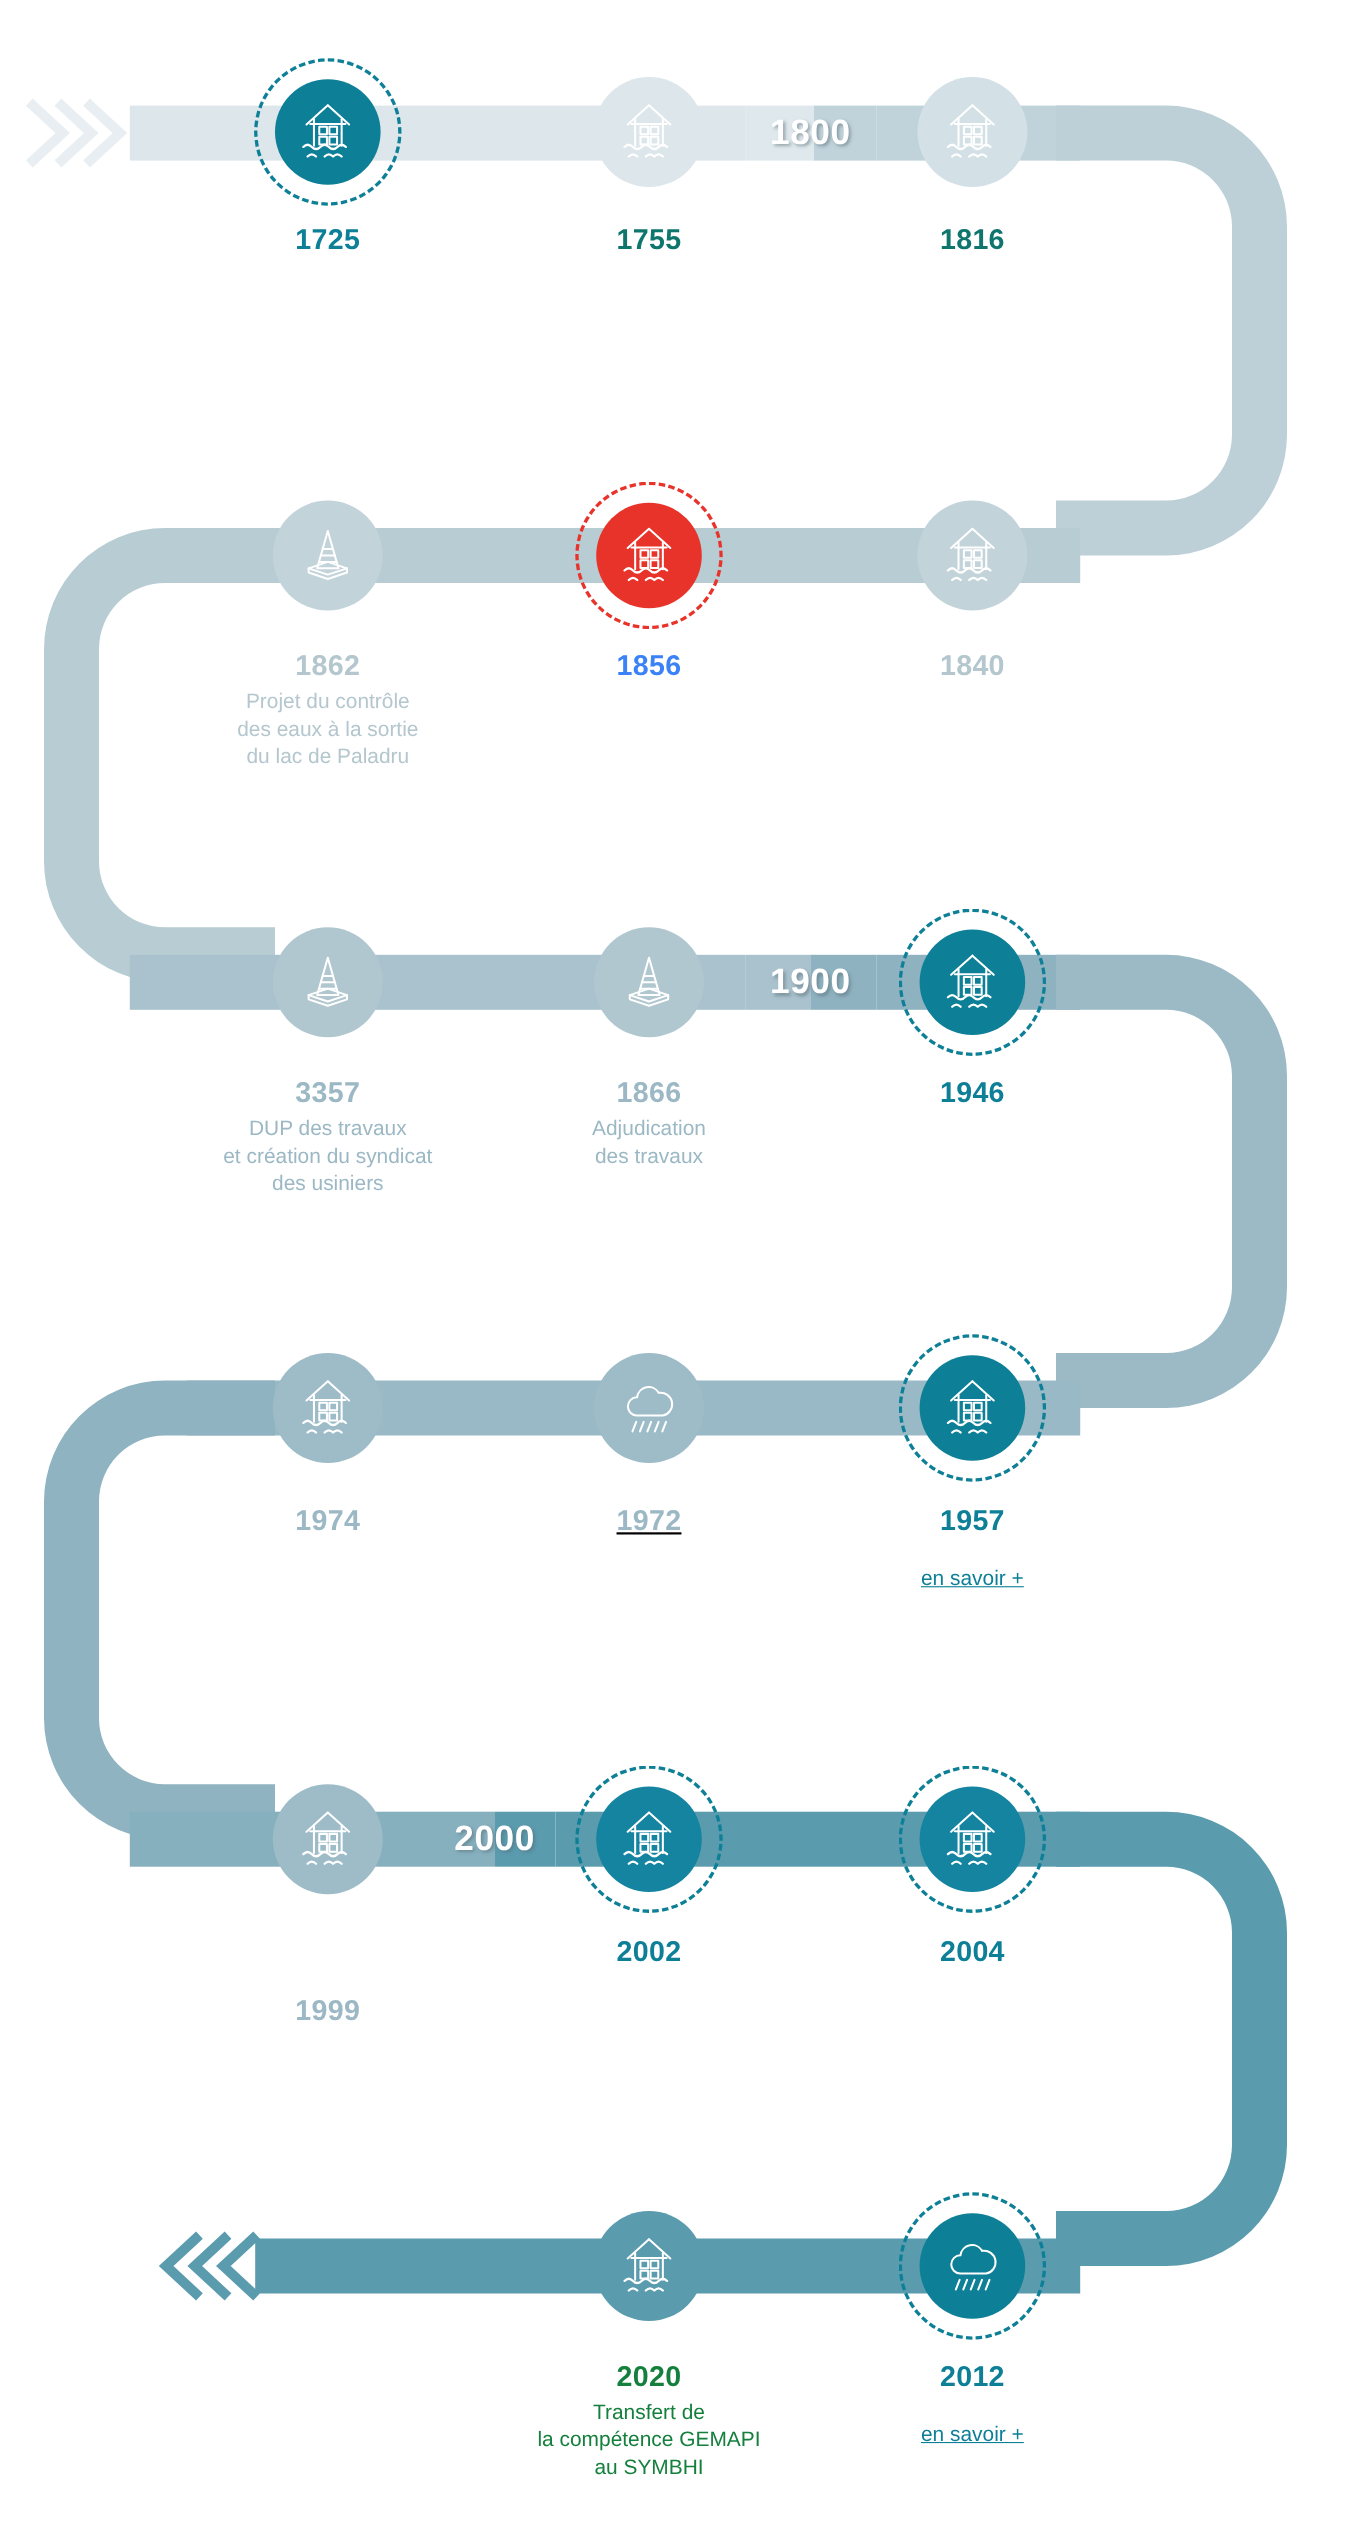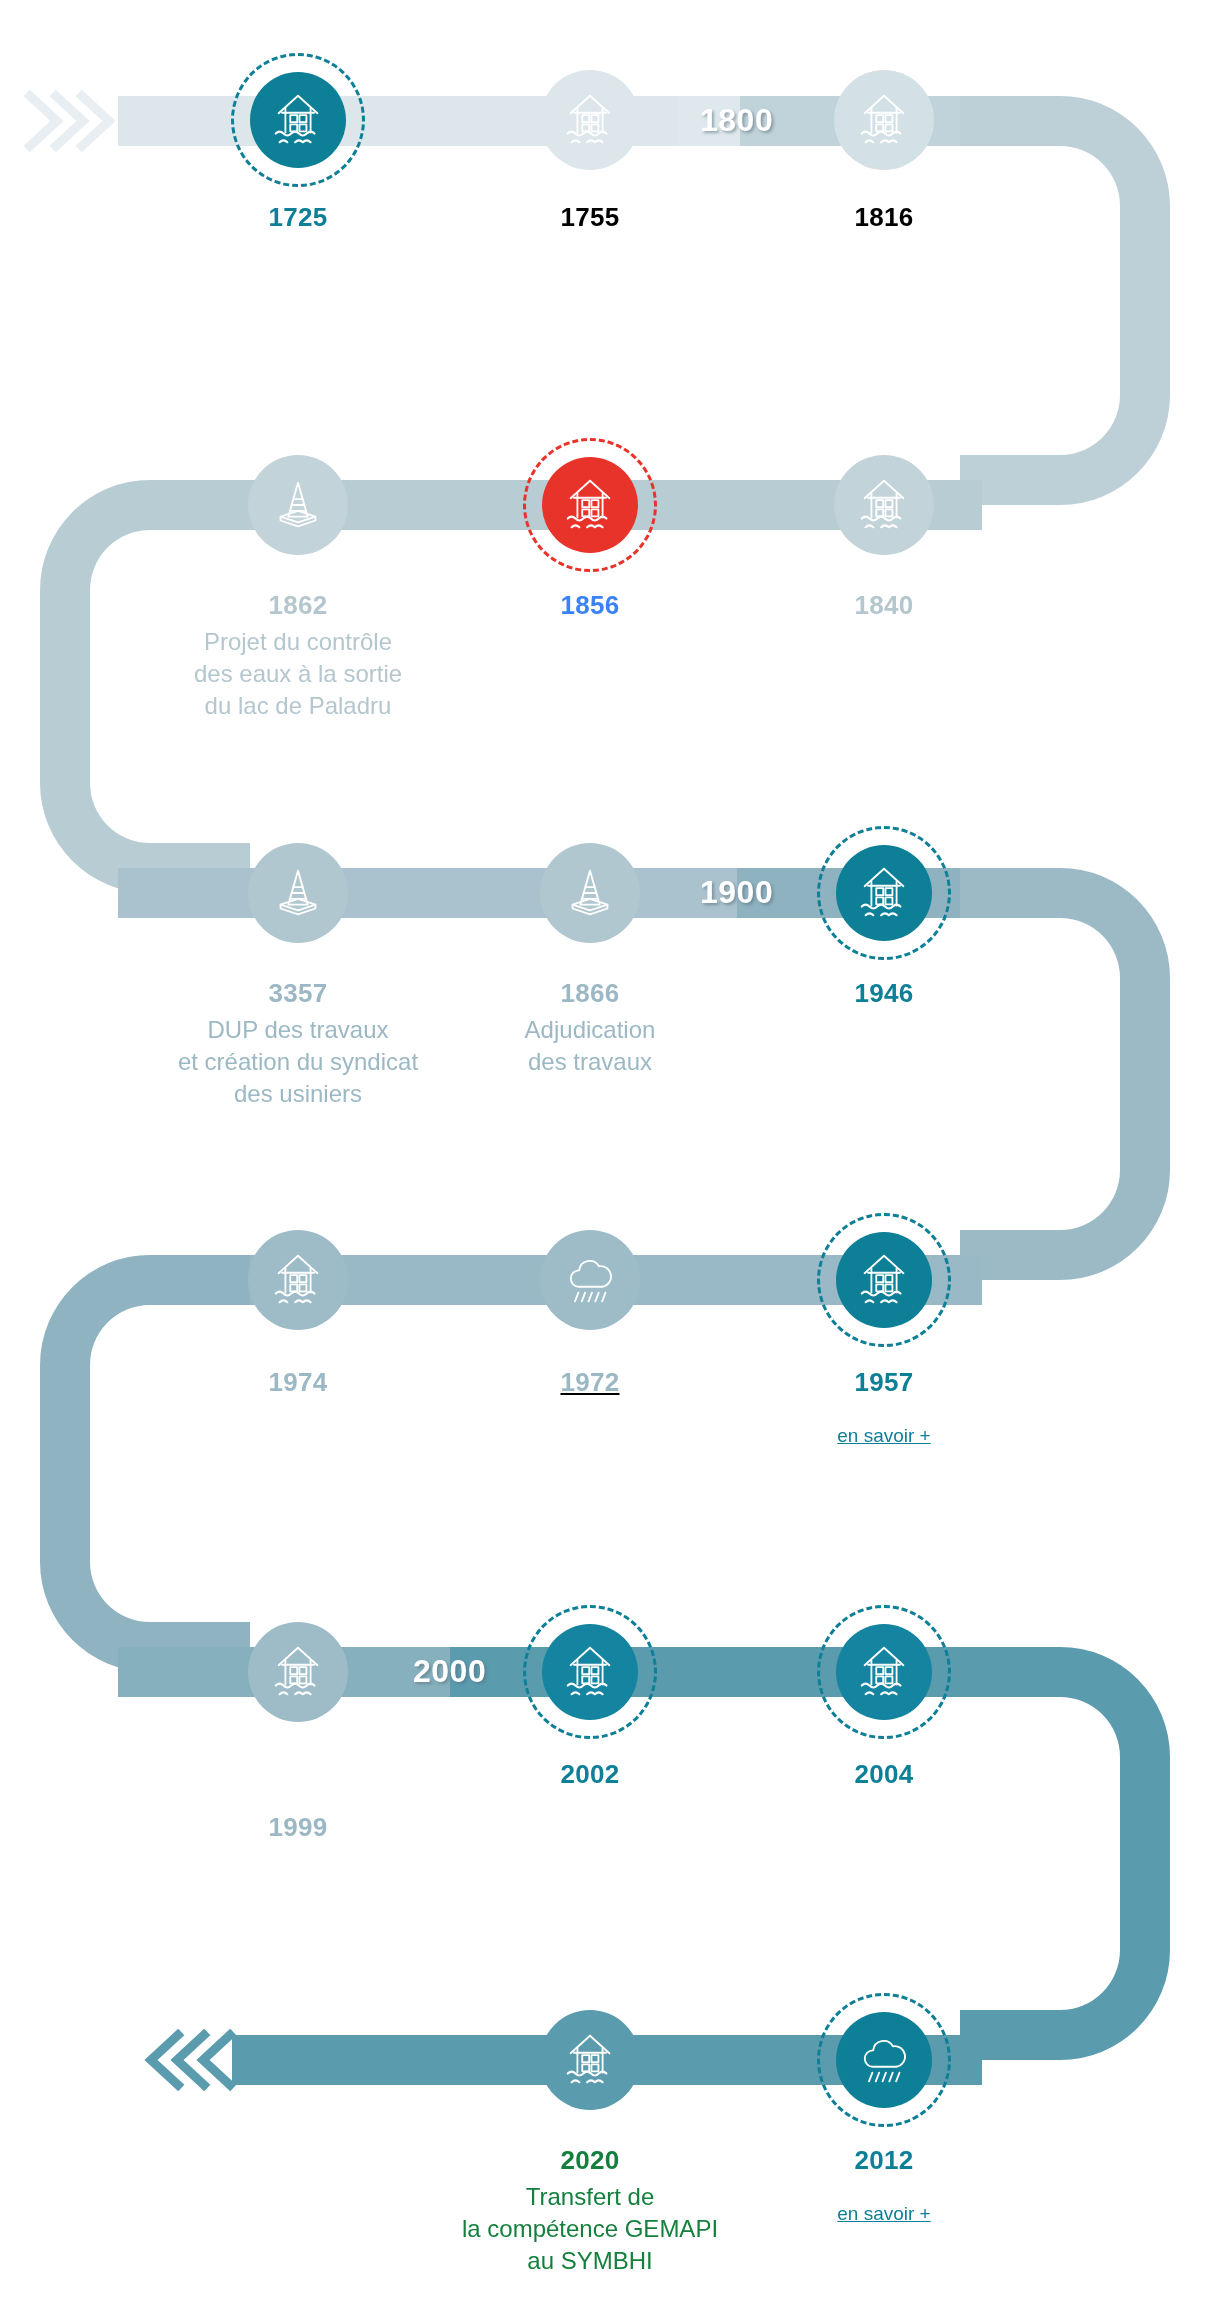--- a/index.html
+++ b/index.html
@@ -78,34 +78,34 @@
     line-height: 1.32;
   }
   .label .year {
     display: block;
     font-size: 26px;
     font-weight: 700;
     letter-spacing: 0.3px;
   }
   .label .desc {
     display: block;
-    font-size: 24px;
+    font-size: 19px;
     font-weight: 400;
     margin-top: 4px;
   }
   .label .more {
     display: inline-block;
     font-size: 19px;
     font-weight: 400;
     text-decoration: underline;
     margin-top: 3px;
     cursor: pointer;
   }
   
-  .c-pale  .year, .c-pale  .desc, .c-pale  .more { color: #000000; }
+  .c-pale  .year, .c-pale  .desc, .c-pale  .more { color: #0f766e; }
   .c-grey  .year, .c-grey  .desc, .c-grey  .more { color: #b4c6ce; }
   .c-steel .year, .c-steel .desc, .c-steel .more { color: #9bb8c4; }
   .c-teal  .year, .c-teal  .desc, .c-teal  .more { color: #0d7f96; }
   .c-red   .year, .c-red   .desc, .c-red   .more { color: #3b82f6; }
   .c-mid   .year, .c-mid   .desc, .c-mid   .more { color: #15803d; }
 </style>
 </head>
 <body>
 
 <div id="stage">

